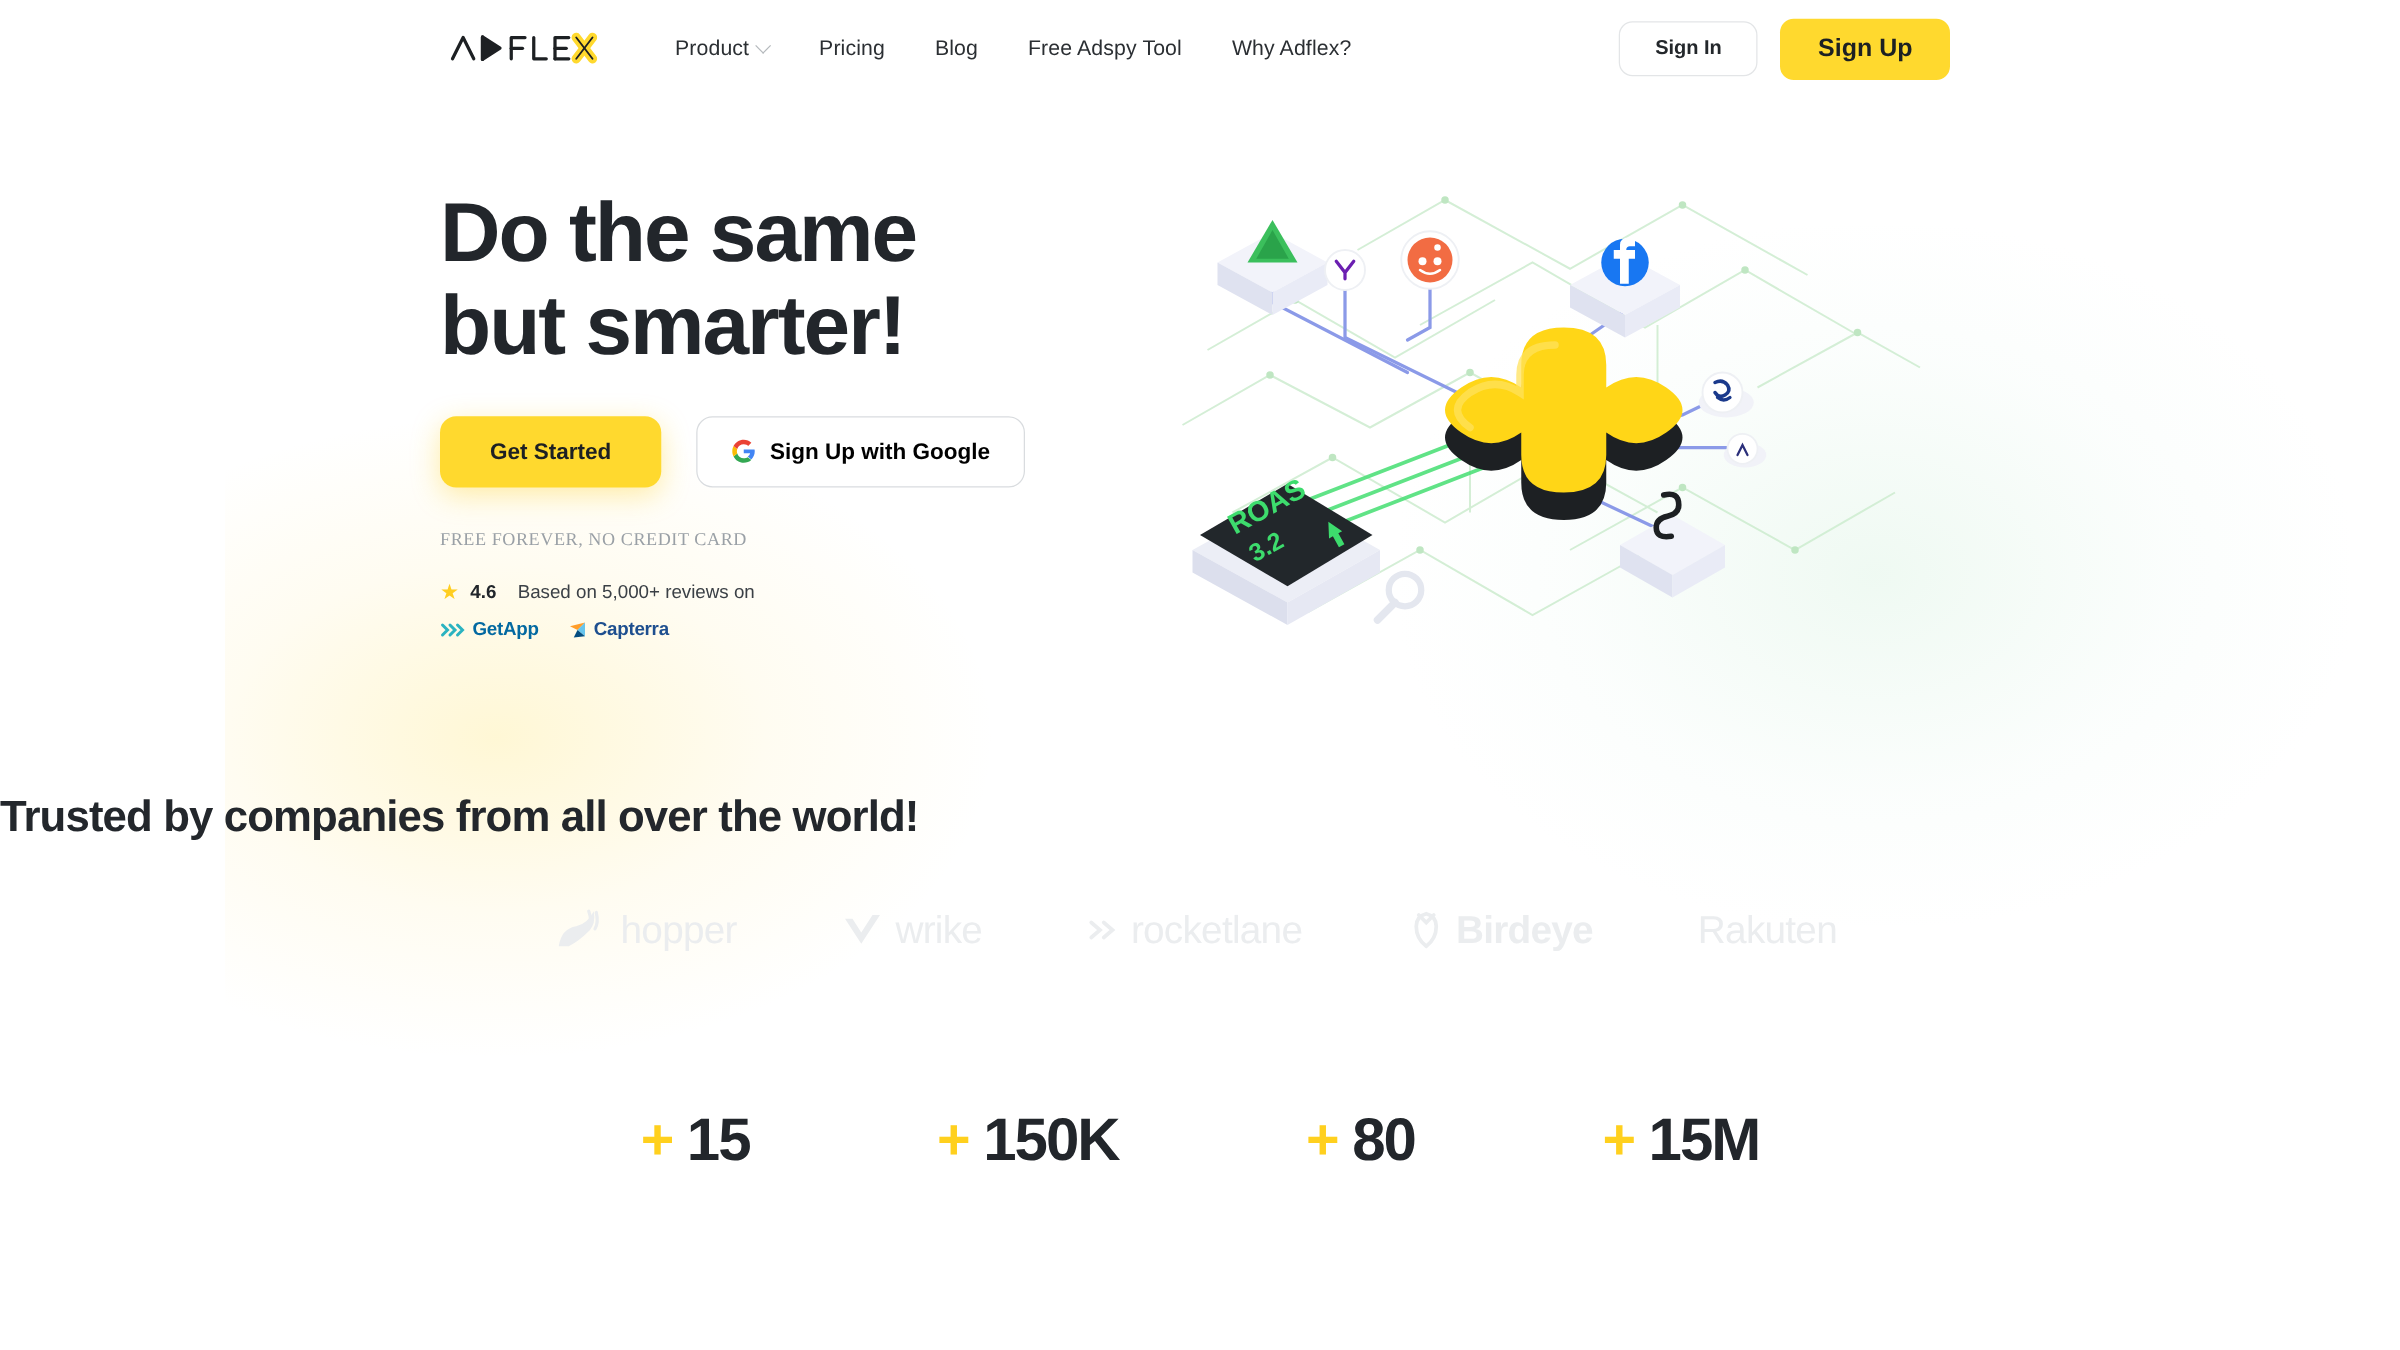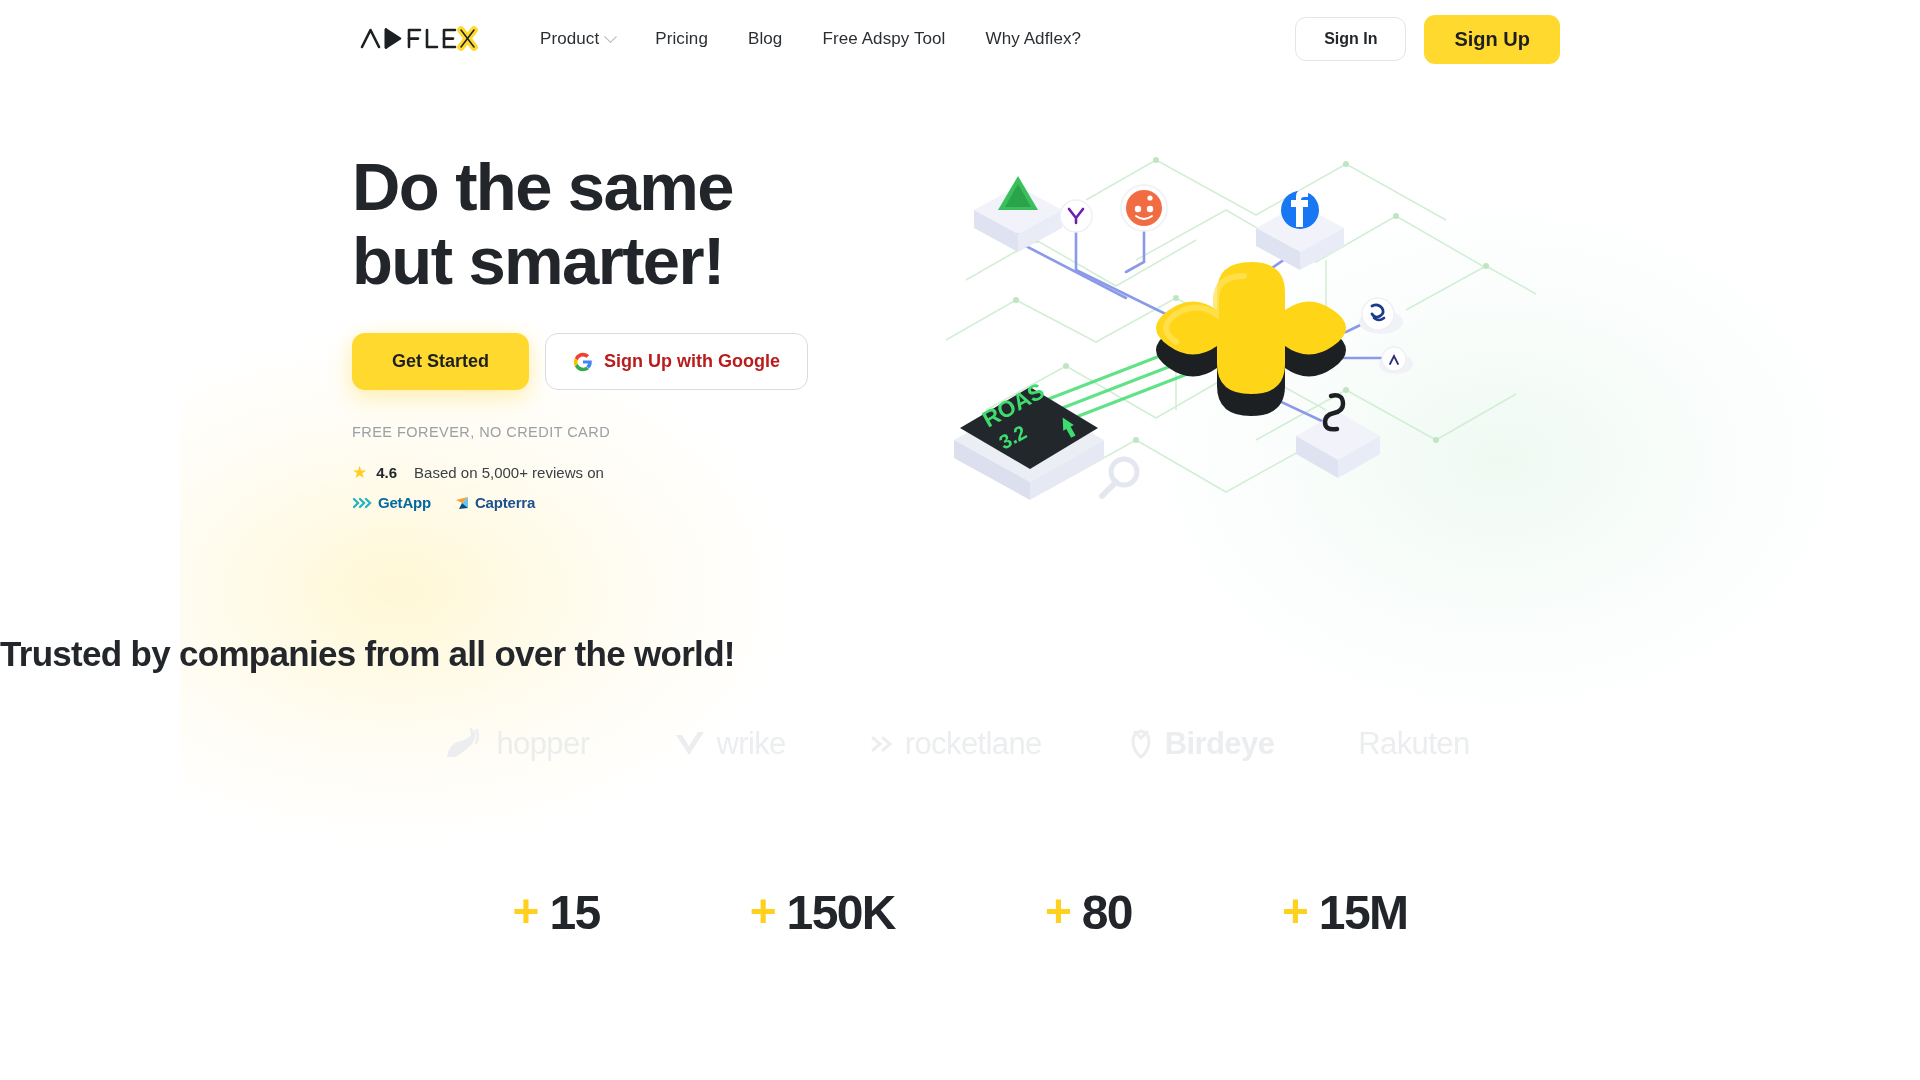--- a/index.html
+++ b/index.html
@@ -131,48 +131,48 @@
     margin-top: 30px;
     font-size: 20.5px;
     line-height: 1.62;
     color: #2e3238;
     max-width: 530px;
   }
   .cta-row {
     margin-top: 36px;
     display: flex;
     align-items: center;
-    gap: 16px;
+    gap: 28px;
   }
   .btn-get-started {
     background: #FFD92E;
     border-radius: 13px;
     padding: 18px 40px;
     font-size: 18px;
     color: #1d2023;
     box-shadow: 0 6px 22px rgba(255,208,30,0.38);
   }
   .btn-google {
     background: #ffffff;
     border: 1.5px solid #d9dcdf;
     border-radius: 13px;
     padding: 17px 27px;
     font-size: 18px;
-    color: #b91c1c;
-    display: flex;
-    align-items: center;
+    color: #000000;
+    display: flex;
     gap: 11px;
   }
   .btn-google svg { display: block; }
 
   .free-note {
     margin-top: 34px;
     font-size: 14.5px;
     letter-spacing: 0.45px;
     color: #9aa0a6;
+    font-family: Liberation Serif, serif;
   }
 
   .rating-row {
     margin-top: 24px;
     display: flex;
     align-items: center;
     gap: 9px;
   }
   .star { color: #FFCE21; font-size: 17px; line-height: 1; }
   .rating-score { font-size: 15px; font-weight: bold; color: #22262b; }

